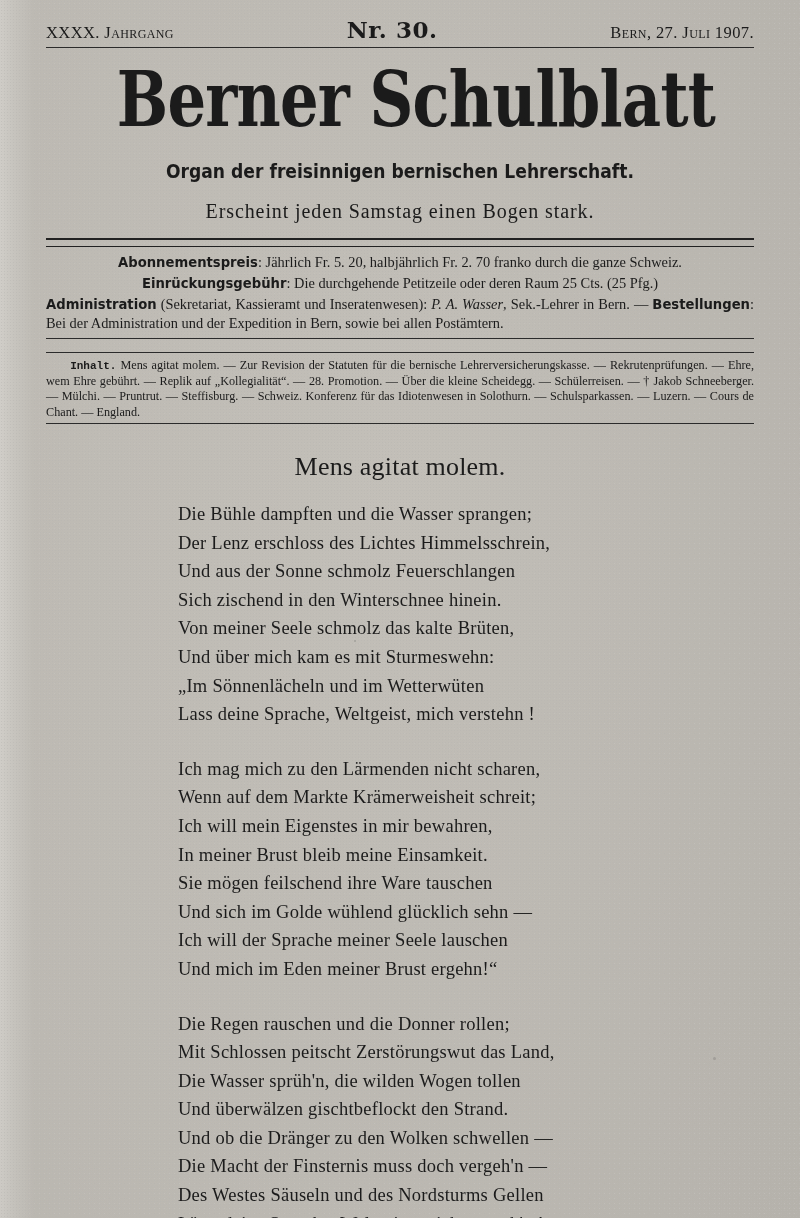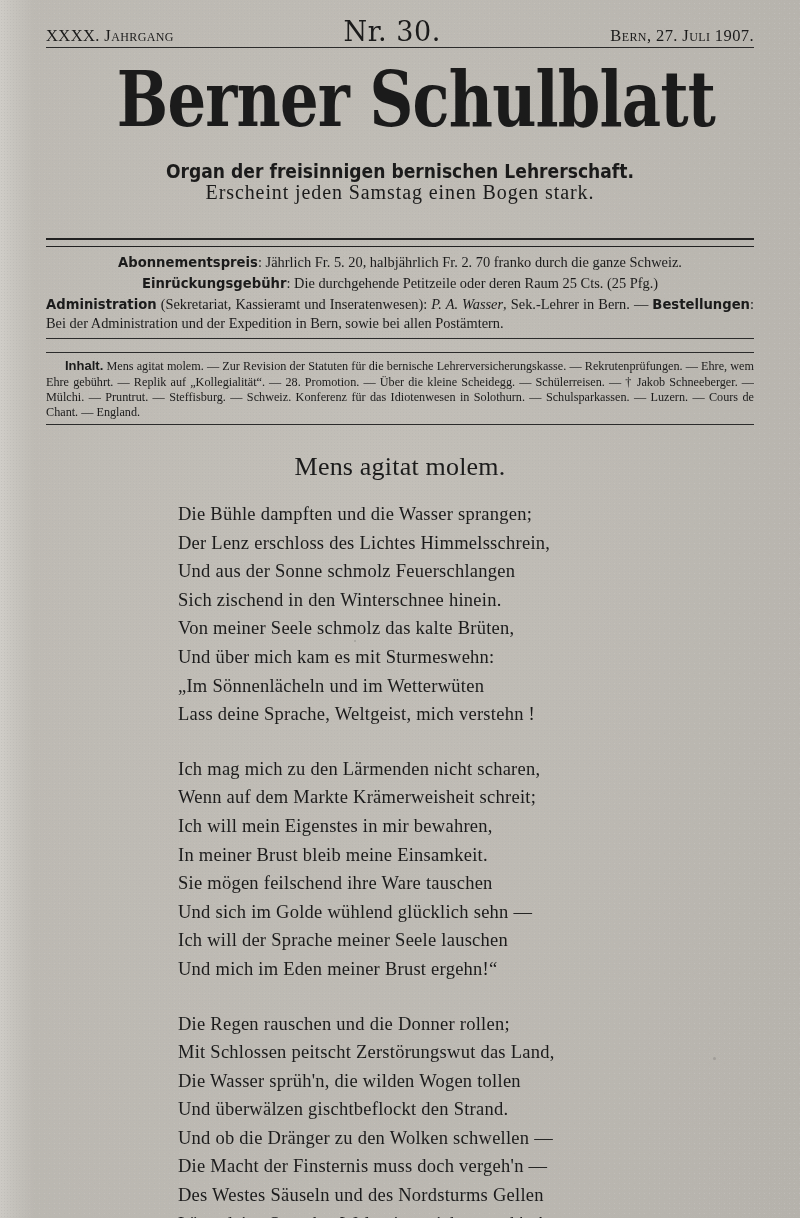--- a/index.html
+++ b/index.html
@@ -35,21 +35,21 @@
   
   .mastline{
     top:16px;display:flex;align-items:baseline;justify-content:space-between;gap:24px;
   }
   .jahrgang,.bern{
     font-size:16.5px;letter-spacing:.4px;white-space:nowrap;
   }
   .sc{font-variant:small-caps;}
   .nr{
     font-family:"DejaVu Serif",serif;
-    font-weight:400;font-size:27px;letter-spacing:.5px;
+    font-weight:700;font-size:23px;letter-spacing:.5px;
     white-space:nowrap;
   }
   .rule-double{height:6px;border-top:2.6px solid #222;border-bottom:1.1px solid #222;}
   .rule-plain{height:0;border-top:1.3px solid #2b2b2b;}
 
   
   .title{
     top:62px;text-align:center;
     font-family:"DejaVu Serif",serif;
     font-weight:700;
@@ -60,42 +60,42 @@
     white-space:nowrap;
   }
   .subtitle{
     top:160px;text-align:center;
     font-family:"DejaVu Sans",sans-serif;
     font-weight:700;font-size:19.5px;
     transform:scaleX(.88);transform-origin:center top;
     white-space:nowrap;
   }
   .tagline{
-    top:181px;text-align:center;
+    top:200px;text-align:center;
     font-size:20px;letter-spacing:.9px;white-space:nowrap;
   }
 
   
   .subs{top:238px;}
   .subs .lines{padding:6px 0 3px;}
   .subs p{
     margin:0 0 2px;font-size:14.4px;line-height:1.32;text-align:center;
   }
   .subs p.l1{text-align:center;}
   .subs b{font-family:"DejaVu Sans",sans-serif;font-weight:700;font-size:13.2px;}
   .subs i{font-style:italic;}
   .subs .blk{text-align:justify;}
 
   
   .inhalt{top:352px;}
   .inhalt .body{
     padding:5px 0 3px;
     font-size:12.2px;line-height:1.27;text-align:justify;
   }
-  .inhalt .body b{font-family:Liberation Sans, sans-serif;font-weight:700;font-size:13px;}
+  .inhalt .body b{font-family:Liberation Mono, monospace;font-weight:700;font-size:11px;}
   .inhalt .body .ind{display:inline;}
 
   
   .article{top:452px;}
   .art-title{
     text-align:center;
     font-family:Liberation Serif, serif;
     font-weight:400;font-size:26px;letter-spacing:.2px;
     margin:0 0 18px;
   }

